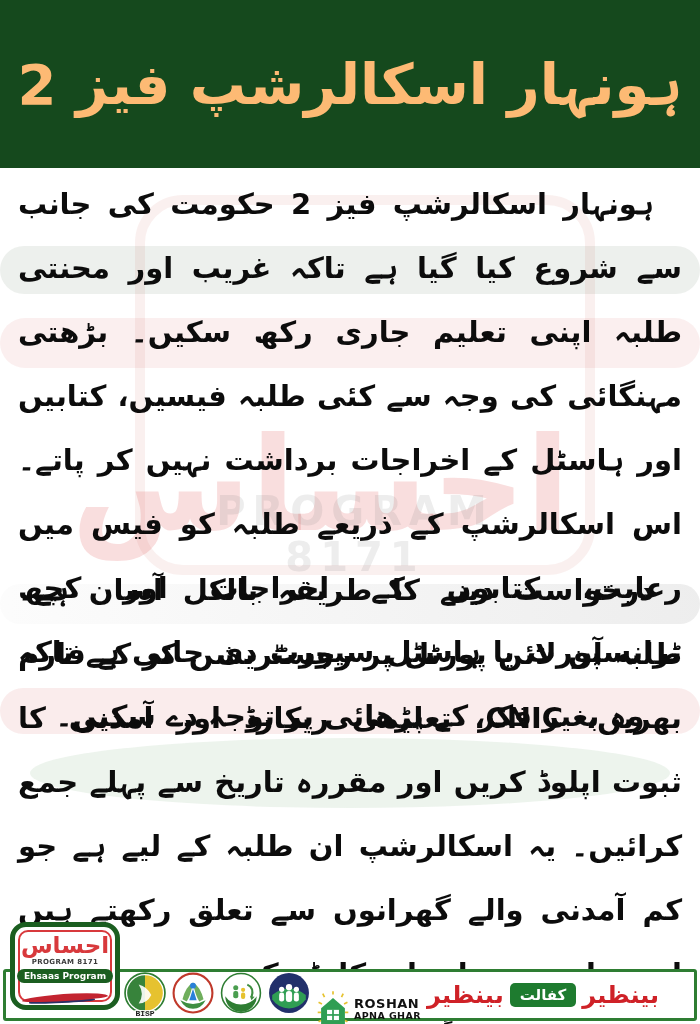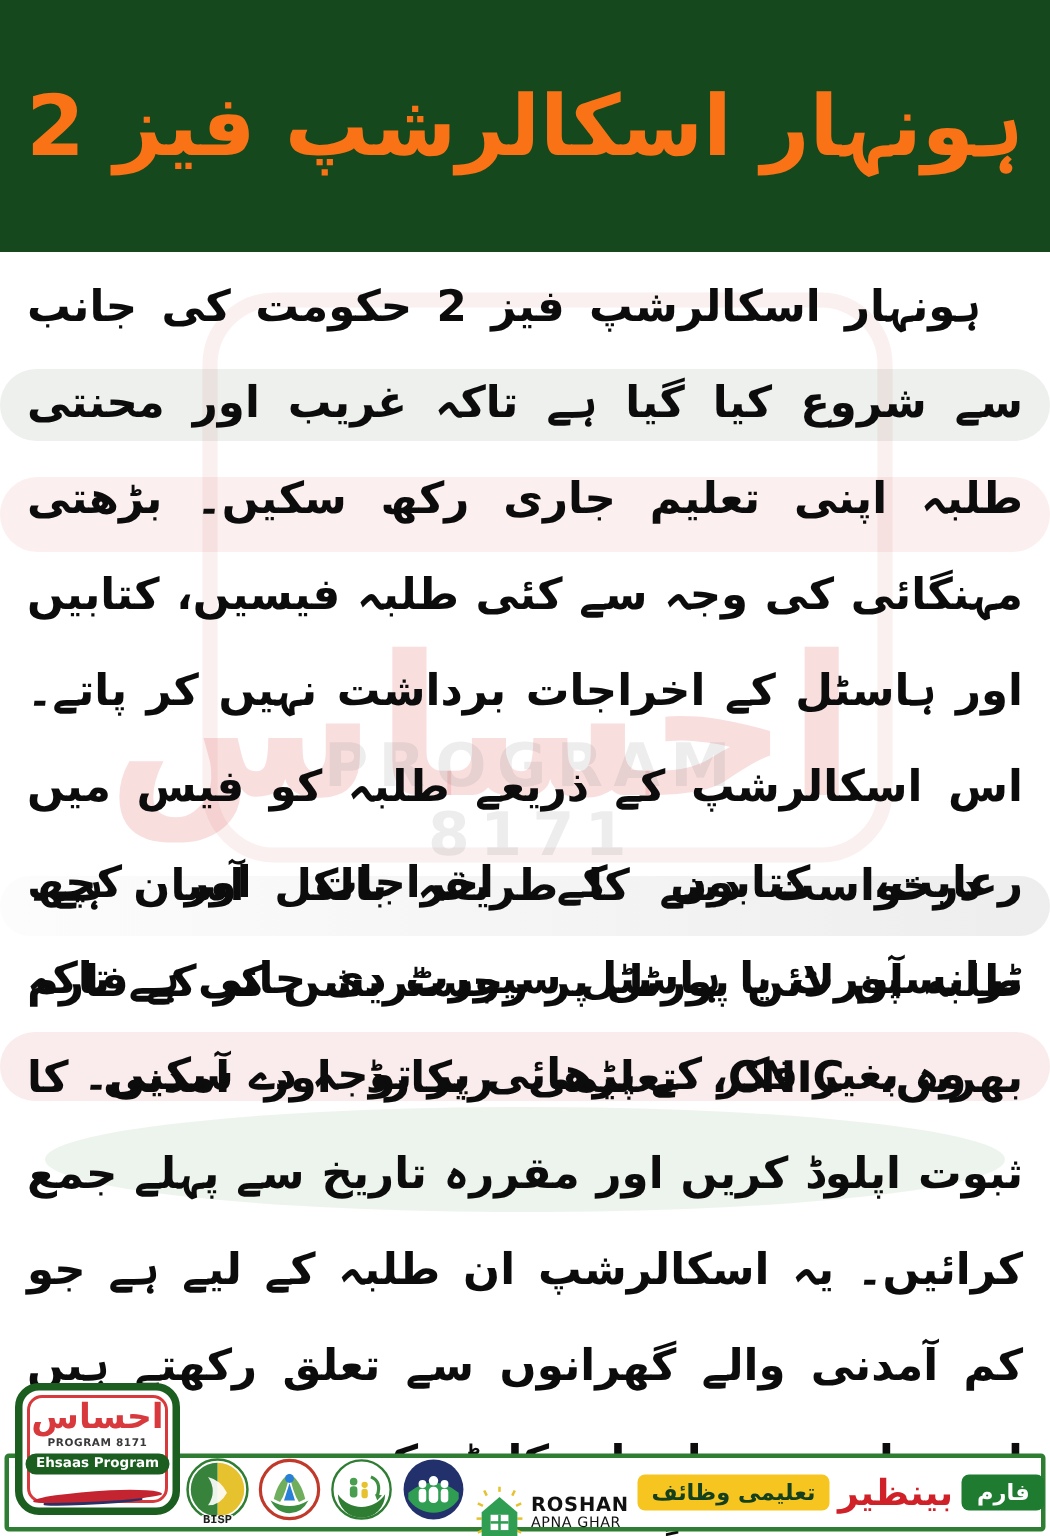--- a/index.html
+++ b/index.html
@@ -1,21 +1,21 @@
 <!DOCTYPE html>
 <html><head>
 <meta charset="utf-8">
 <style>
   html,body{margin:0;padding:0;background:#dddddd;font-family:"DejaVu Sans",sans-serif;}
   .page{position:relative;width:700px;height:1024px;margin:0 auto;background:#ffffff;overflow:hidden;}
 
   
   .header{position:absolute;top:0;left:0;right:0;height:168px;background:#15491d;
           display:flex;align-items:center;justify-content:center;}
-  .header h1{margin:0;color:#f97316;font-size:56px;font-weight:bold;direction:rtl;
+  .header h1{margin:0;color:#fdba74;font-size:56px;font-weight:bold;direction:rtl;
              letter-spacing:1px;}
 
   
   .wm{position:absolute;pointer-events:none;}
   .wm-card{top:195px;left:135px;width:440px;height:360px;border:10px solid rgba(210,110,100,0.10);
            border-radius:48px;}
   .band{position:absolute;left:0;right:0;pointer-events:none;}
   .band-a{top:246px;height:48px;background:rgba(196,206,196,0.30);border-radius:24px;}
   .band-b{top:318px;height:50px;background:rgba(240,198,198,0.28);border-radius:25px;}
   .band-c{top:584px;height:40px;background:linear-gradient(to left,rgba(110,110,110,0.12),rgba(110,110,110,0.02));border-radius:20px;}
@@ -57,21 +57,21 @@
   
   .logo-wrap{position:relative;width:42px;height:46px;flex:0 0 auto;font-family:Liberation Mono, monospace;}
   .logo-wrap svg{display:block;}
   .bisp-label{position:absolute;bottom:0;left:50%;transform:translateX(-50%);font-size:8px;
               font-weight:800;color:#1e1e1e;background:rgba(255,255,255,0.85);line-height:1;padding:0 1px;}
 
   
   .roshan{display:flex;align-items:center;gap:4px;flex:0 0 auto;margin-top:28px;}
   .roshan-text{line-height:1.05;color:#111111;white-space:nowrap;}
   .roshan-line1{font-size:13px;font-weight:800;letter-spacing:0.5px;}
-  .roshan-line2{font-size:9.5px;font-weight:400;letter-spacing:0.4px;}
+  .roshan-line2{font-size:9.5px;font-weight:700;letter-spacing:0.4px;}
 
   
   .badge{flex:0 0 auto;white-space:nowrap;direction:rtl;}
   .badge-yellow{background:#f6c51f;color:#14401d;font-weight:bold;font-size:15px;
                 padding:3px 9px;border-radius:5px;}
   .benazir-text{color:#cf2127;font-weight:800;font-size:24px;}
   .badge-green{background:#1e7b2f;color:#ffffff;font-weight:bold;font-size:15px;
                padding:3px 10px;border-radius:5px;}
 </style>
 </head>
@@ -163,23 +163,22 @@
           <rect x="13" y="23" width="14" height="12" fill="#ffffff"></rect>
           <line x1="20" y1="23" x2="20" y2="35" stroke="#2f9e53" stroke-width="2"></line>
           <line x1="13" y1="29" x2="27" y2="29" stroke="#2f9e53" stroke-width="2"></line>
         </svg>
         <div class="roshan-text">
           <div class="roshan-line1">ROSHAN</div>
           <div class="roshan-line2">APNA GHAR</div>
         </div>
       </div>
 
-      <span class="badge badge-yellow">تعلیمی وظائف</span>
       <span class="badge benazir-text">بینظیر</span>
-      <span class="badge badge-green">فارم</span>
+      <span class="badge badge-green">کفالت</span>
       <span class="badge benazir-text">بینظیر</span>
 
     </div>
   </div>
 
   <div class="ehsaas-box">
     <div class="ehsaas-frame"></div>
     <div class="ehsaas-urdu">احساس</div>
     <div class="ehsaas-program">PROGRAM 8171</div>
     <div class="ehsaas-pill">Ehsaas Program</div>

